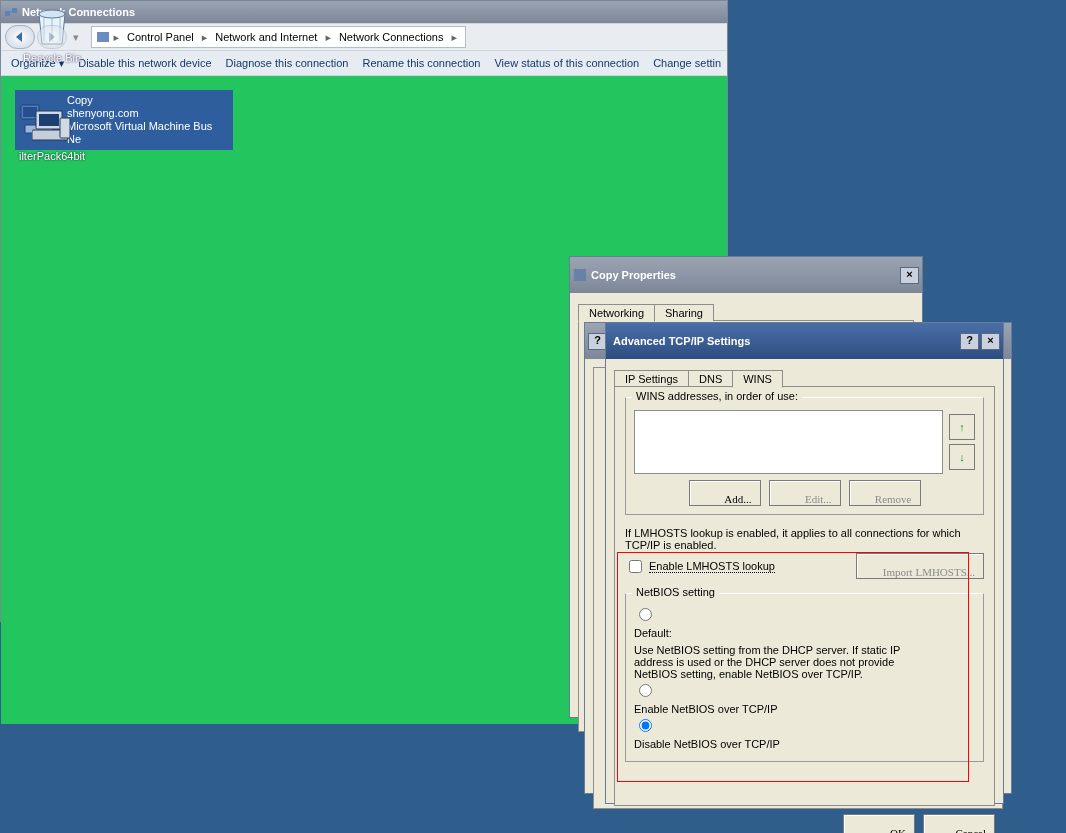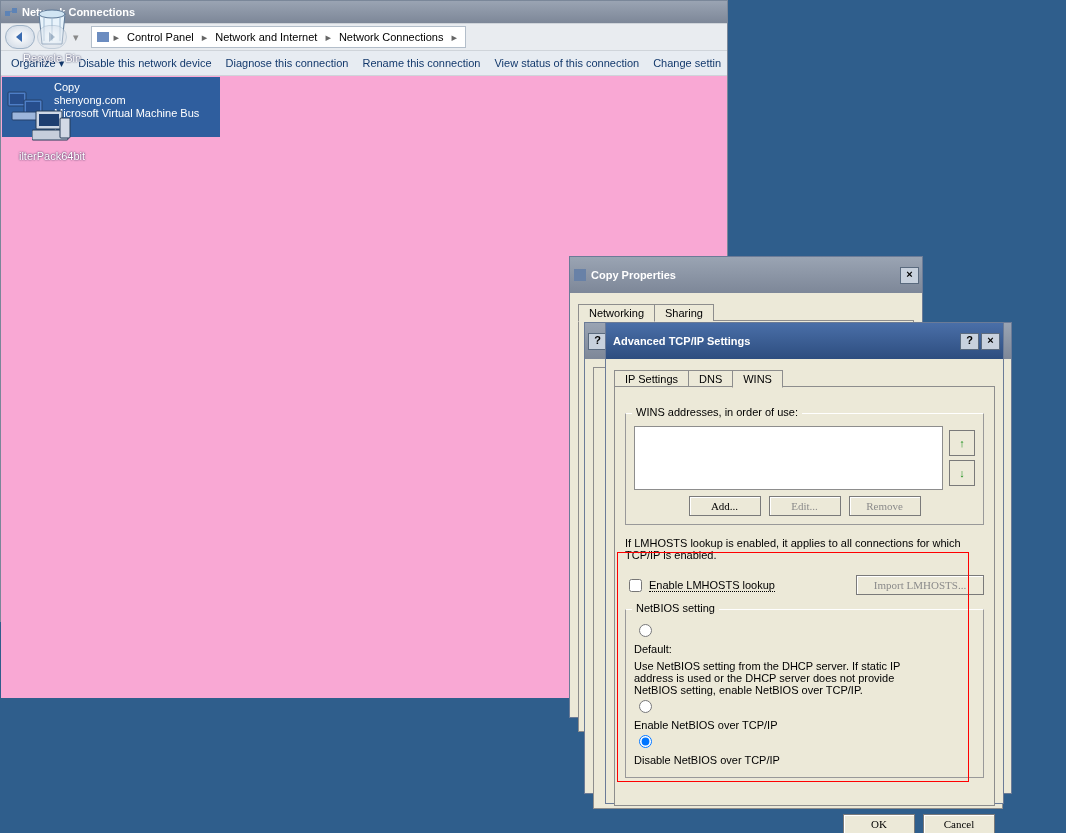--- a/index.html
+++ b/index.html
@@ -15,36 +15,36 @@
   .tb-btn{width:17px;height:15px;background:#c8d1dd;border:1px solid #5a6a7e;color:#000;font:bold 11px/13px Arial;text-align:center;cursor:default;}
   
   #winNC{left:339px;top:175px;width:726px;height:620px;background:#fbfbfb;border:1px solid #7a8799;}
   #winNC .titlebar{background:linear-gradient(#9aa4b3,#7d8798);color:#fff;height:22px;}
   .nc-nav{height:26px;background:#e9ecf0;border-top:1px solid #cfd4da;border-bottom:1px solid #cfd4da;display:flex;align-items:center;padding-left:4px;}
   .navbtn{width:28px;height:22px;border:1px solid #9fb2c6;border-radius:12px;margin-right:2px;display:flex;align-items:center;justify-content:center;background:radial-gradient(#fefefe,#c9d4e2);}
   .crumb{display:flex;align-items:center;height:20px;margin-left:8px;border:1px solid #b3beca;background:#fff;padding:0 4px;flex:0 0 auto;}
   .crumb span{padding:0 4px;}
   .crumb .sep{color:#666;}
   .nc-cmd{height:24px;background:#e7ecf2;border-bottom:1px solid #cfd4da;display:flex;align-items:center;padding-left:10px;gap:14px;color:#13396c;white-space:nowrap;}
-  .nc-body{background:#f9a8d4;height:100%;padding:1px;}
+  .nc-body{background:#22c55e;height:100%;padding:14px;}
   .conn-item{display:flex;align-items:center;gap:8px;width:210px;padding:4px;background:#2f5e9e;color:#fff;}
   .conn-item svg{flex:0 0 auto;}
   .conn-text{font-size:11px;line-height:13px;}
   
   .dlg{position:absolute;background:#ece9d8;border:1px solid #6b7b97;}
   .dlg-body{padding:8px;}
   .tabs{display:flex;align-items:flex-end;height:20px;margin-bottom:-1px;}
   .tab{padding:2px 10px;border:1px solid #8d8d8d;border-bottom:none;background:#ece9d8;font-size:11px;position:relative;cursor:default;}
   .tab + .tab{margin-left:-1px;}
   .tab.active{background:#ece9d8;z-index:1;top:1px;border-bottom:1px solid #ece9d8;}
   .tab-panel{border:1px solid #8d8d8d;background:#ece9d8;padding:10px;}
   .fieldbox{border:1px solid #8d8d8d;background:#fff;}
   .grp{border:1px solid #999;border-top:1px groove #fff;padding:10px 8px 8px;margin-top:8px;position:relative;}
   .grp-title{position:absolute;top:-8px;left:6px;background:#ece9d8;padding:0 4px;color:#000;}
-  .btn{min-width:72px;height:20px;background:#ece9d8;border:1px solid #7a7a7a;border-radius:0;font:11px Tahoma;padding:0 8px;box-shadow:inset 1px 1px 0 #fff;cursor:default;}
+  .btn{min-width:72px;height:20px;background:#ece9d8;border:1px solid #7a7a7a;border-radius:0;font:11px Tahoma;padding:12px 8px;box-shadow:inset 1px 1px 0 #fff;cursor:default;text-align:right;}
   .btn:disabled,.btn.disabled{color:#8b8b8b;}
   .row-btns{display:flex;gap:8px;justify-content:center;margin-top:6px;}
   .radio{display:flex;align-items:flex-start;gap:6px;margin:3px 0;flex-direction:column;}
   .radio input{margin-top:1px;}
   .redbox{position:absolute;border:1px solid red;}
   .arrowbtn{width:24px;height:24px;border:1px solid #7a7a7a;background:#ece9d8;display:flex;align-items:center;justify-content:center;margin:4px 0;}
 </style>
 </head>
 <body>
 
@@ -169,21 +169,21 @@
       </div>
     </div>
     <div class="dlg-body" style="position:relative;">
       <div class="tabs">
         <div class="tab">IP Settings</div>
         <div class="tab">DNS</div>
         <div class="tab active">WINS</div>
       </div>
       <div class="tab-panel" style="height:398px;position:relative;">
 
-        <div class="grp" style="margin-top:16px;padding-top:12px;">
+        <div class="grp" style="margin-top:0;padding-top:12px;">
           <span class="grp-title">WINS addresses, in order of use:</span>
           <div style="display:flex;gap:6px;">
             <div class="fieldbox" style="flex:1;height:62px;"></div>
             <div>
               <div class="arrowbtn">
                   <span style="color:#1a8f1a;font-weight:bold;">↑</span>
                 </div>
               <div class="arrowbtn">
                   <span style="color:#1a8f1a;font-weight:bold;">↓</span>
                 </div>
@@ -191,21 +191,21 @@
           </div>
           <div class="row-btns">
             <button class="btn">Add...</button>
             <button class="btn disabled" disabled="">Edit...</button>
             <button class="btn disabled" disabled="">Remove</button>
           </div>
         </div>
 
         <div style="margin-top:12px;">If LMHOSTS lookup is enabled, it applies to all connections for which TCP/IP is enabled.</div>
 
-        <div style="display:flex;align-items:center;justify-content:space-between;margin-top:14px;">
+        <div style="display:flex;align-items:center;justify-content:space-between;margin-top:2px;">
           <label style="display:flex;align-items:center;gap:4px;">
             <input type="checkbox" style="">
             <span style="border-bottom:1px dotted #000;">Enable LMHOSTS lookup</span>
           </label>
           <button class="btn disabled" disabled="" style="width:128px;">Import LMHOSTS...</button>
         </div>
 
         <div class="grp" style="margin-top:14px;">
           <span class="grp-title">NetBIOS setting</span>
           <div class="radio">

